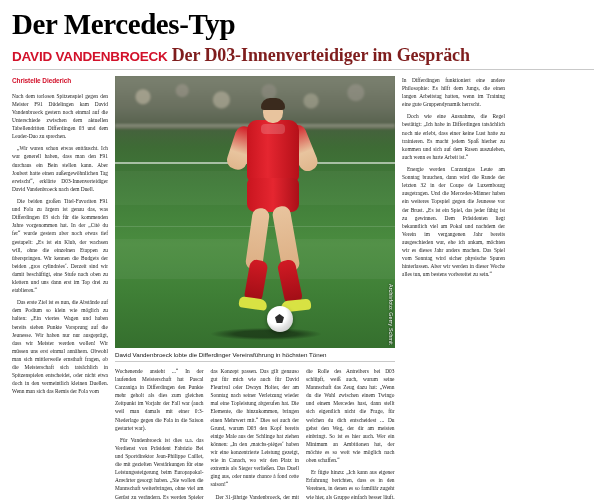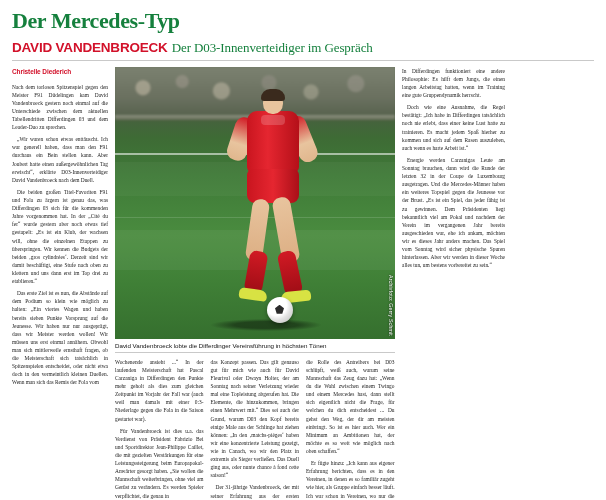--- a/index.html
+++ b/index.html
@@ -12,45 +12,45 @@
   }
   .page{
     position:relative;
     width:606px;height:500px;
     box-sizing:border-box;
     padding:10px 12px 6px 12px;
   }
   
   .headline{
     font-family:"Liberation Serif", serif;
-    font-size:22px;
+    font-size:29px;
     font-weight:bold;
     letter-spacing:-0.4px;
     line-height:1;
     margin:0 0 7px 0;
-    color:#15803d;
+    color:#000000;
   }
   .subline{
     margin:0 0 4px 0;
     line-height:1.05;
     white-space:nowrap;
   }
   .subline .name{
     font-family:"Liberation Sans", sans-serif;
     font-size:13.5px;
     font-weight:bold;
     color:#d2112a;
     letter-spacing:-0.2px;
     text-align:right;
   }
   .subline .desc{
     font-family:"Liberation Serif", serif;
-    font-size:13px;
-    font-weight:normal;
-    color:#15803d;
+    font-size:18px;
+    font-weight:bold;
+    color:#7f1d1d;
     letter-spacing:-0.1px;
   }
   .rule{
     border:0;border-top:1px solid #c9c9c9;
     margin:3px 0 6px 0;
   }
   
   .grid{
     display:flex;
     gap:7px;

